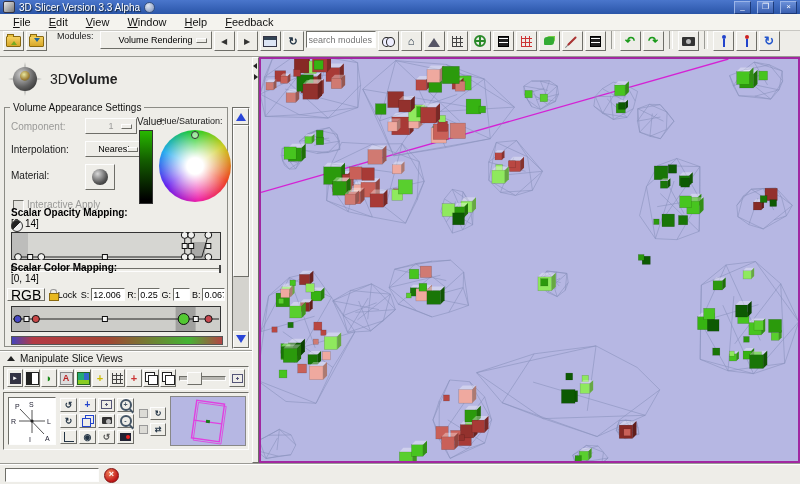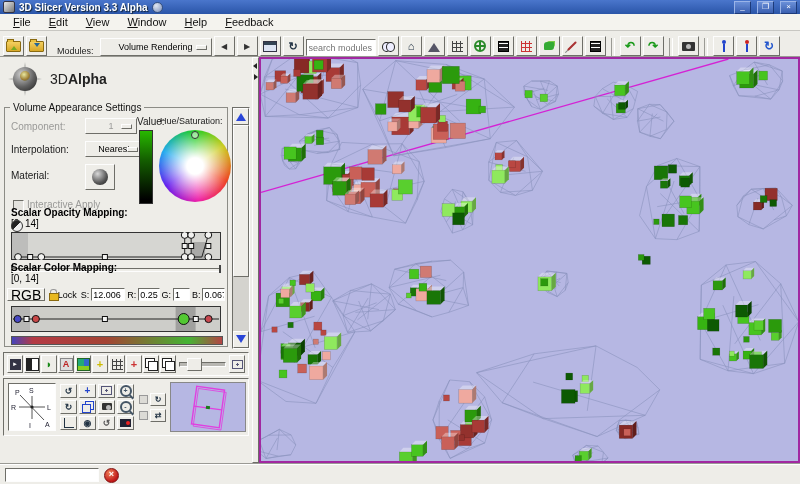--- a/index.html
+++ b/index.html
@@ -4,35 +4,35 @@
 <style>
   html,body{margin:0;padding:0;width:800px;height:484px;overflow:hidden;
     font-family:"Liberation Sans",sans-serif;-webkit-font-smoothing:antialiased;}
   .win{position:relative;width:800px;height:484px;background:#eeede8;overflow:hidden;}
 
   
   .titlebar{height:14px;display:flex;align-items:center;gap:4px;padding:0 3px;
     background:linear-gradient(#4a76cc,#2a55a8);}
   .appicon{width:10px;height:10px;border:1px solid #334;border-radius:2px;
     background:linear-gradient(135deg,#e8e8e8,#777);}
-  .title{color:#fff;font-size:10px;font-weight:bold;text-shadow:1px 1px 1px #123;white-space:nowrap;}
+  .title{color:#fff;font-size:10px;font-weight:normal;text-shadow:1px 1px 1px #123;white-space:nowrap;}
   .tdeco{width:9px;height:9px;border-radius:50%;border:1px solid #35507e;
     background:radial-gradient(circle at 35% 30%,#dfe6f2,#7a8eb8);}
   .tspace{flex:1;}
   .wbtn{width:15px;height:11px;display:flex;align-items:center;justify-content:center;
     font-size:8px;line-height:8px;color:#fff;background:linear-gradient(#6a8fd8,#3a5fb0);
     border:1px solid #1c3a7a;border-top-color:#9ab4e8;border-left-color:#9ab4e8;margin-left:2px;}
 
   
   .menubar{height:16px;display:flex;align-items:center;background:#f4f3ee;border-bottom:1px solid #c8c7c2;padding-left:4px;}
   .mitem{display:block;font-size:11px;color:#111;padding:7px 9px;}
   .mitem::first-letter{text-decoration:underline;}
 
   
-  .toolbar{height:25px;display:flex;align-items:flex-end;background:#eeede8;
+  .toolbar{height:25px;display:flex;align-items:flex-start;background:#eeede8;
     border-bottom:1px solid #9a9a94;padding:0 3px;gap:2px;}
   .btn{display:inline-flex;align-items:center;justify-content:center;background:#eeede8;
     border:1px solid;border-color:#fdfdfd #6e6e68 #6e6e68 #fdfdfd;box-sizing:border-box;}
   .tbtn{width:21px;height:20px;}
   .sep{width:2px;height:18px;border-left:1px solid #9a9a94;border-right:1px solid #fff;margin:0 3px;}
   .lbl{font-size:9px;color:#222;}
   .modlabel{margin:0 4px 0 8px;}
   .combo{position:relative;display:flex;align-items:center;justify-content:center;
     background:#eeede8;border:1px solid;border-color:#fdfdfd #6e6e68 #6e6e68 #fdfdfd;
     font-size:9px;box-sizing:border-box;}
@@ -302,21 +302,21 @@
 
   <div class="main">
     <div class="panel">
 
       <div class="logo">
         <span class="logoicon">
           <span class="star"></span>
             <span class="ball"></span>
             <span class="cut"></span>
         </span>
-        <span class="logotext"><span>3D</span><b>Alpha</b></span>
+        <span class="logotext"><span>3D</span><b>Volume</b></span>
       </div>
 
       <div class="settings">
         <div class="grp">
           <span class="legend">Volume Appearance Settings</span>
 
           <span class="flabel dlabel" style="position:absolute;left:6px;top:13px;">Component:</span>
           <span class="combo fcombo" style="position:absolute;left:80px;top:10px;width:52px;">
             <span class="dlabel">1</span>
             <span class="dash"></span>
@@ -412,20 +412,24 @@
           <span class="sbtn up">
               <span class="sarr-up"></span>
             </span>
           <span class="sthumb"></span>
           <span class="sbtn dn">
               <span class="sarr-dn"></span>
             </span>
         </div>
       </div>
 
+      <div class="sechead">
+        <span class="collapse"></span>
+        <span>Manipulate Slice Views</span>
+      </div>
       <div class="secbox">
         <span class="btn sibtn">
             <span class="i-dark">▸</span>
           </span>
         <span class="btn sibtn">
             <span class="i-split"></span>
           </span>
         <span class="btn sibtn">
             <span class="i-halfg">◗</span>
           </span>

